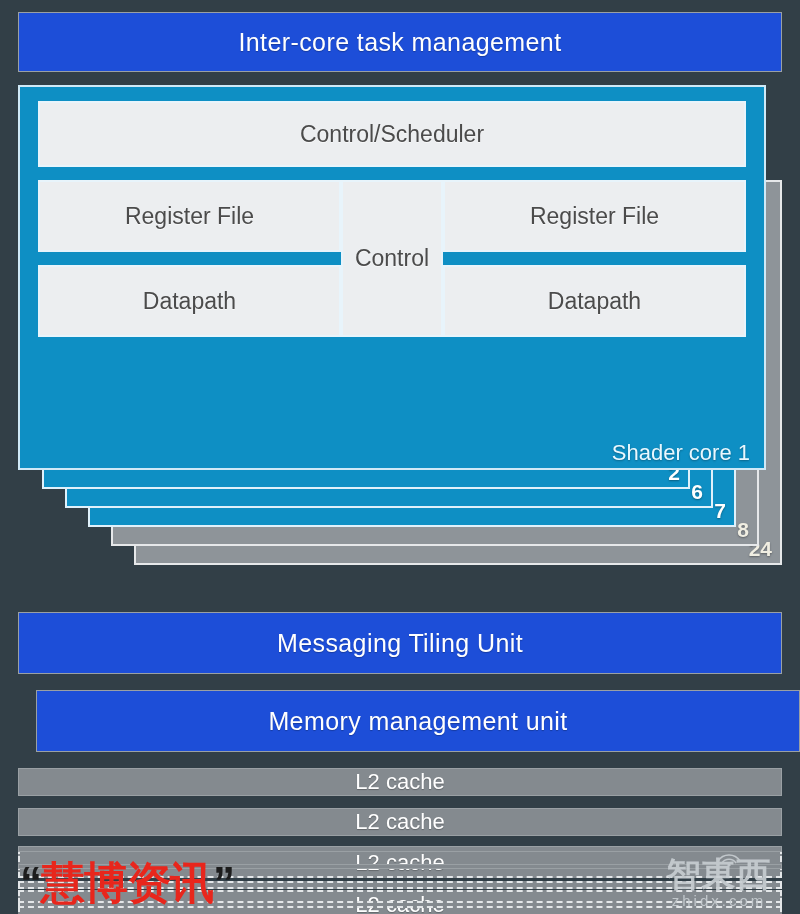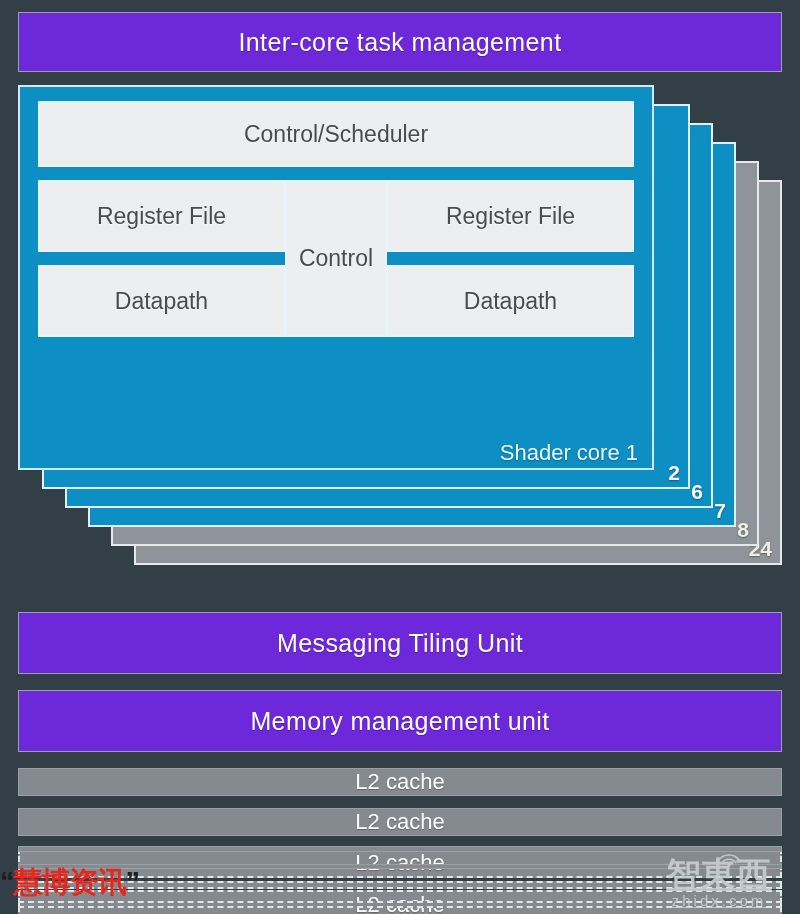--- a/index.html
+++ b/index.html
@@ -15,21 +15,21 @@
     position: relative;
     width: 800px;
     height: 914px;
     background: #323f47;
     overflow: hidden;
   }
 
   
   .gray-bar {
     position: absolute;
-    background: #6d28d9;
+    background: #1d4ed8;
     border: 1px solid #9aa0a4;
     box-sizing: border-box;
     display: flex;
     align-items: center;
     justify-content: center;
     color: #ffffff;
     letter-spacing: .4px;
     text-shadow: 0 1px 1px rgba(0,0,0,.25);
   }
 
@@ -69,21 +69,21 @@
     font-weight: 600;
     text-shadow: 0 1px 2px rgba(0,0,0,.35);
   }
   .layer-num.dim { color: #f0eee2; }
 
   
   #core-front {
     position: absolute;
     left: 0;
     top: 0;
-    width: 636px;
+    width: 748px;
     height: 385px;
     box-sizing: border-box;
     background: #0e8fc4;
     border: 2px solid #cfe9f7;
     padding: 14px 18px 4px 18px;
   }
   .inner-box {
     background: #eceef0;
     border: 2px solid #e8f4fb;
     box-sizing: border-box;
@@ -131,21 +131,21 @@
 
   
   #tiling-unit {
     left: 18px;
     top: 612px;
     width: 764px;
     height: 62px;
     font-size: 25px;
   }
   #mmu {
-    left: 18px;
+    left: 36px;
     top: 690px;
     width: 764px;
     height: 62px;
     font-size: 25px;
   }
 
   
   .l2-row {
     position: absolute;
     left: 18px;
@@ -177,23 +177,23 @@
     position: absolute;
     left: 0;
     top: 852px;
     width: 800px;
     height: 62px;
     display: flex;
     align-items: center;
     pointer-events: none;
   }
   #wm-left {
-    font-size: 29px;
+    font-size: 44px;
     font-weight: 700;
-    margin-left: 0;
+    margin-left: 20px;
     white-space: nowrap;
     letter-spacing: -1px;
   }
   .wm-quote { color: #1d1d1d; }
   .wm-red { color: #e8261c; }
   #wm-main {
     font-size: 34px;
     font-weight: 700;
     color: #f2f4f5;
     margin-left: 10px;
@@ -206,21 +206,20 @@
     right: 6px;
     top: 2px;
     width: 150px;
     height: 58px;
     color: #c8ced2;
     display: flex;
     flex-direction: column;
     align-items: center;
     justify-content: center;
     opacity: .9;
-    text-decoration: underline;
   }
   #wm-logo-text {
     font-size: 34px;
     font-weight: 700;
     letter-spacing: 1px;
     line-height: 1;
   }
   #wm-logo-sub {
     font-size: 15px;
     letter-spacing: 3px;

